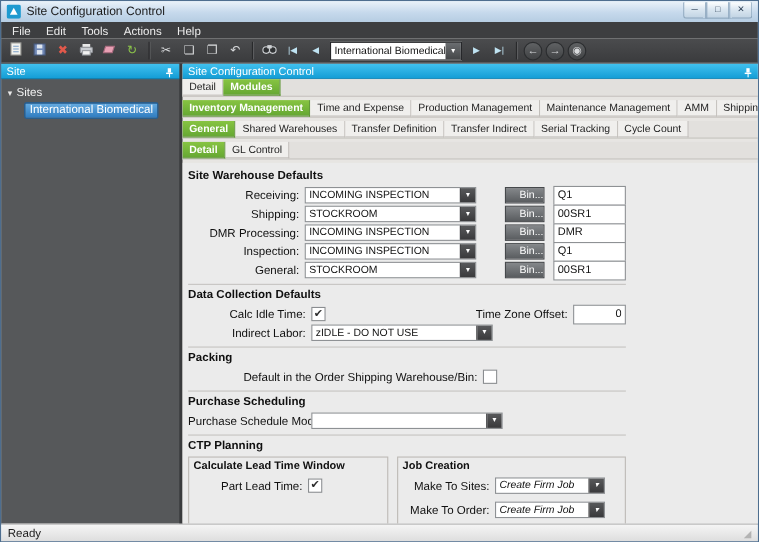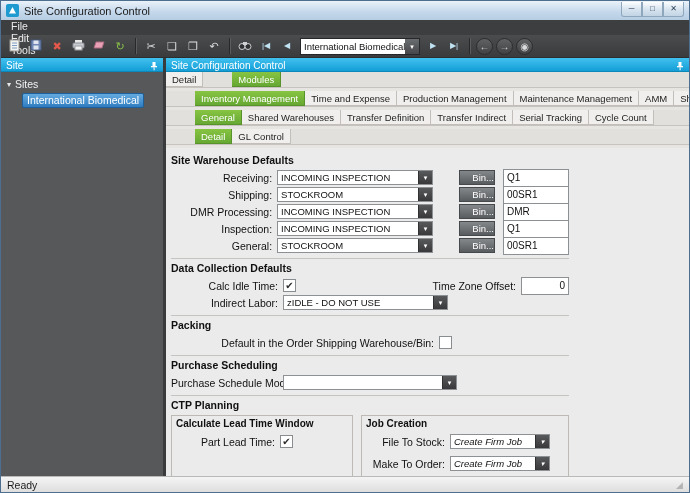--- a/index.html
+++ b/index.html
@@ -14,21 +14,21 @@
               display:flex; align-items:center; padding:0 5px; gap:5px; }
   .titlebar .title { font-size:11px; color:#1b1b1b; }
   .win-controls { margin-left:auto; display:flex; margin-top:-3px; }
   .win-btn { width:21px; height:15px; text-align:center; font-size:8px; line-height:14px;
              color:#2f4258; background:linear-gradient(#fdfefe,#dbe7f1 45%,#c2d4e4);
              border:1px solid #8ea7bd; border-top:none; cursor:default; }
   .win-btn:first-child { border-bottom-left-radius:3px; }
   .win-btn:last-child { border-bottom-right-radius:3px; }
 
   
-  .menubar { height:15px; background:#3d3e40; display:flex; align-items:flex-start; padding-left:3px;flex-direction:column; }
+  .menubar { height:15px; background:#3d3e40; display:flex; align-items:flex-end; padding-left:3px; }
   .menu-item { color:#ececec; font-size:10.5px; padding:0 7px; cursor:default; }
   .toolbar { height:23px; background:linear-gradient(#4b4c4e,#3a3b3d); display:flex;
              align-items:center; padding:0 4px; gap:1px; border-bottom:1px solid #2c2d2f; }
   .tb-btn { min-width:20px; height:19px; display:flex; align-items:center; justify-content:center;
             color:#d8dadc; font-size:11px; border-radius:2px; cursor:default; }
   .tb-btn .g { line-height:1; }
   .tb-round { width:17px; height:17px; border-radius:50%; background:linear-gradient(#606264,#404244);
               border:1px solid #2b2d2f; color:#d8dadc; display:flex; align-items:center;
               justify-content:center; font-size:10px; margin:0 1px; }
   .tb-sep { width:1px; height:16px; background:#28292b; box-shadow:1px 0 0 #5c5d5f; margin:0 4px; }
@@ -49,21 +49,21 @@
   .tree-root { display:flex; align-items:center; gap:4px; padding:1px 3px; cursor:default; }
   .expander { font-size:8px; color:#e8e8e8; }
   .tree-child { display:inline-block; margin:2px 0 0 18px; padding:0 4px 1px;
                 background:linear-gradient(#64aadf,#2f7cc0); border:1px solid #1d5f9b;
                 border-radius:2px; color:#fff; cursor:default; }
 
   .main-panel { flex:1; display:flex; flex-direction:column; background:#e7e5e2; min-width:0; }
   .tabrow { height:16px; background:#e2e0dd; border-bottom:1px solid #c6c3bf; display:flex; margin-bottom:3px; }
   .tab { font-size:9.5px; color:#1e1e1e; padding:0 6px; display:flex; align-items:center;
          background:#f0efed; border-right:1px solid #c2bfbb; border-bottom:1px solid #c2bfbb; cursor:default; white-space:nowrap; }
-  .tab.active { background:linear-gradient(#87c442,#66a833); border-color:#57922b; color:#fff; font-weight:normal;margin-left:29px; }
+  .tab.active { background:linear-gradient(#87c442,#66a833); border-color:#57922b; color:#fff; font-weight:bold; }
 
   .content { flex:1; background:#ebebeb; padding:4px 0 0 5px; overflow:hidden; }
   .section-title { font-weight:bold; font-size:10.5px; color:#101010; margin:2px 0; line-height:13px; }
   .row { display:flex; align-items:center; height:17px; width:398px; }
   .lbl { width:112px; text-align:right; padding-right:5px; font-size:10.5px; color:#111; white-space:nowrap; }
   .sep-line { width:398px; border-top:1px solid #c6c4c1; margin:4px 0 3px; }
 
   .combo { display:flex; height:15px; background:#fff; border:1px solid #8e9194; }
   .combo .combo-val { flex:1; font-size:9.5px; padding:1px 3px; color:#111; white-space:nowrap; overflow:hidden; }
   .combo .combo-dd { width:14px; background:linear-gradient(#58595b,#39393b); color:#fff;
@@ -359,21 +359,21 @@
           <div class="group group-a">
             <div class="group-title">Calculate Lead Time Window</div>
             <div class="row">
               <span class="lbl lbl-a">Part Lead Time:</span>
               <span class="checkbox">✔</span>
             </div>
           </div>
           <div class="group group-b">
             <div class="group-title">Job Creation</div>
             <div class="row">
-              <span class="lbl lbl-b">File To Stock:</span>
+              <span class="lbl lbl-b">Make To Sites:</span>
               <span class="combo j-combo">
                   <span class="combo-val">Create Firm Job</span>
                   <span class="combo-dd">▾</span>
                 </span>
             </div>
             <div class="row" style="margin-top:5px;">
               <span class="lbl lbl-b">Make To Order:</span>
               <span class="combo j-combo">
                   <span class="combo-val">Create Firm Job</span>
                   <span class="combo-dd">▾</span>

